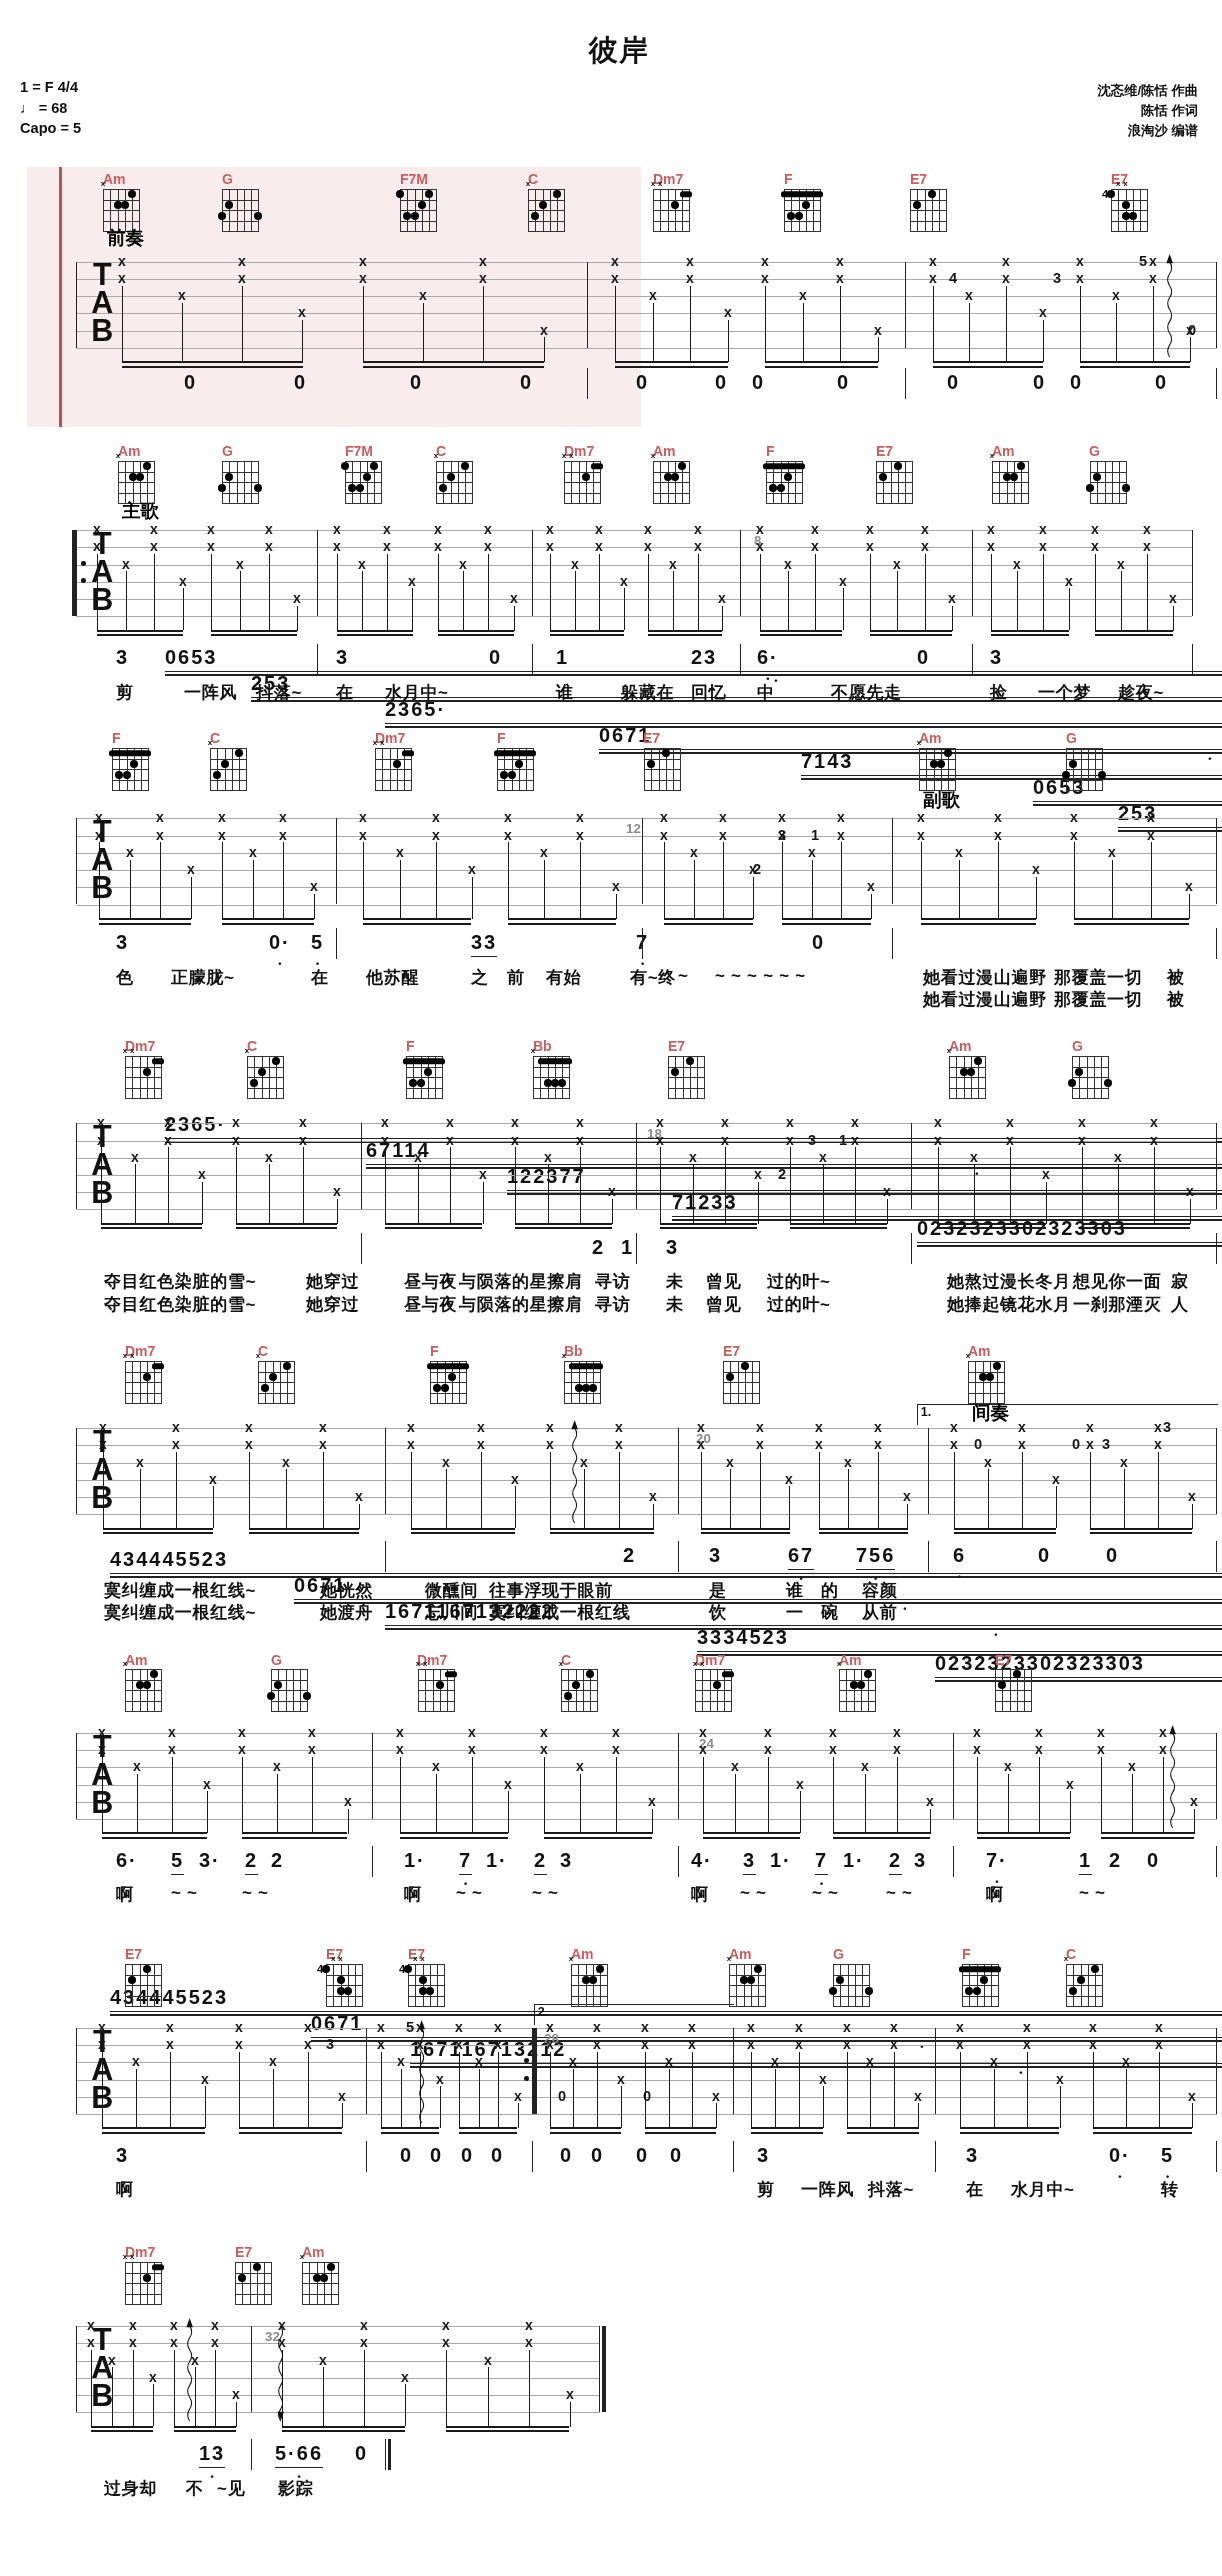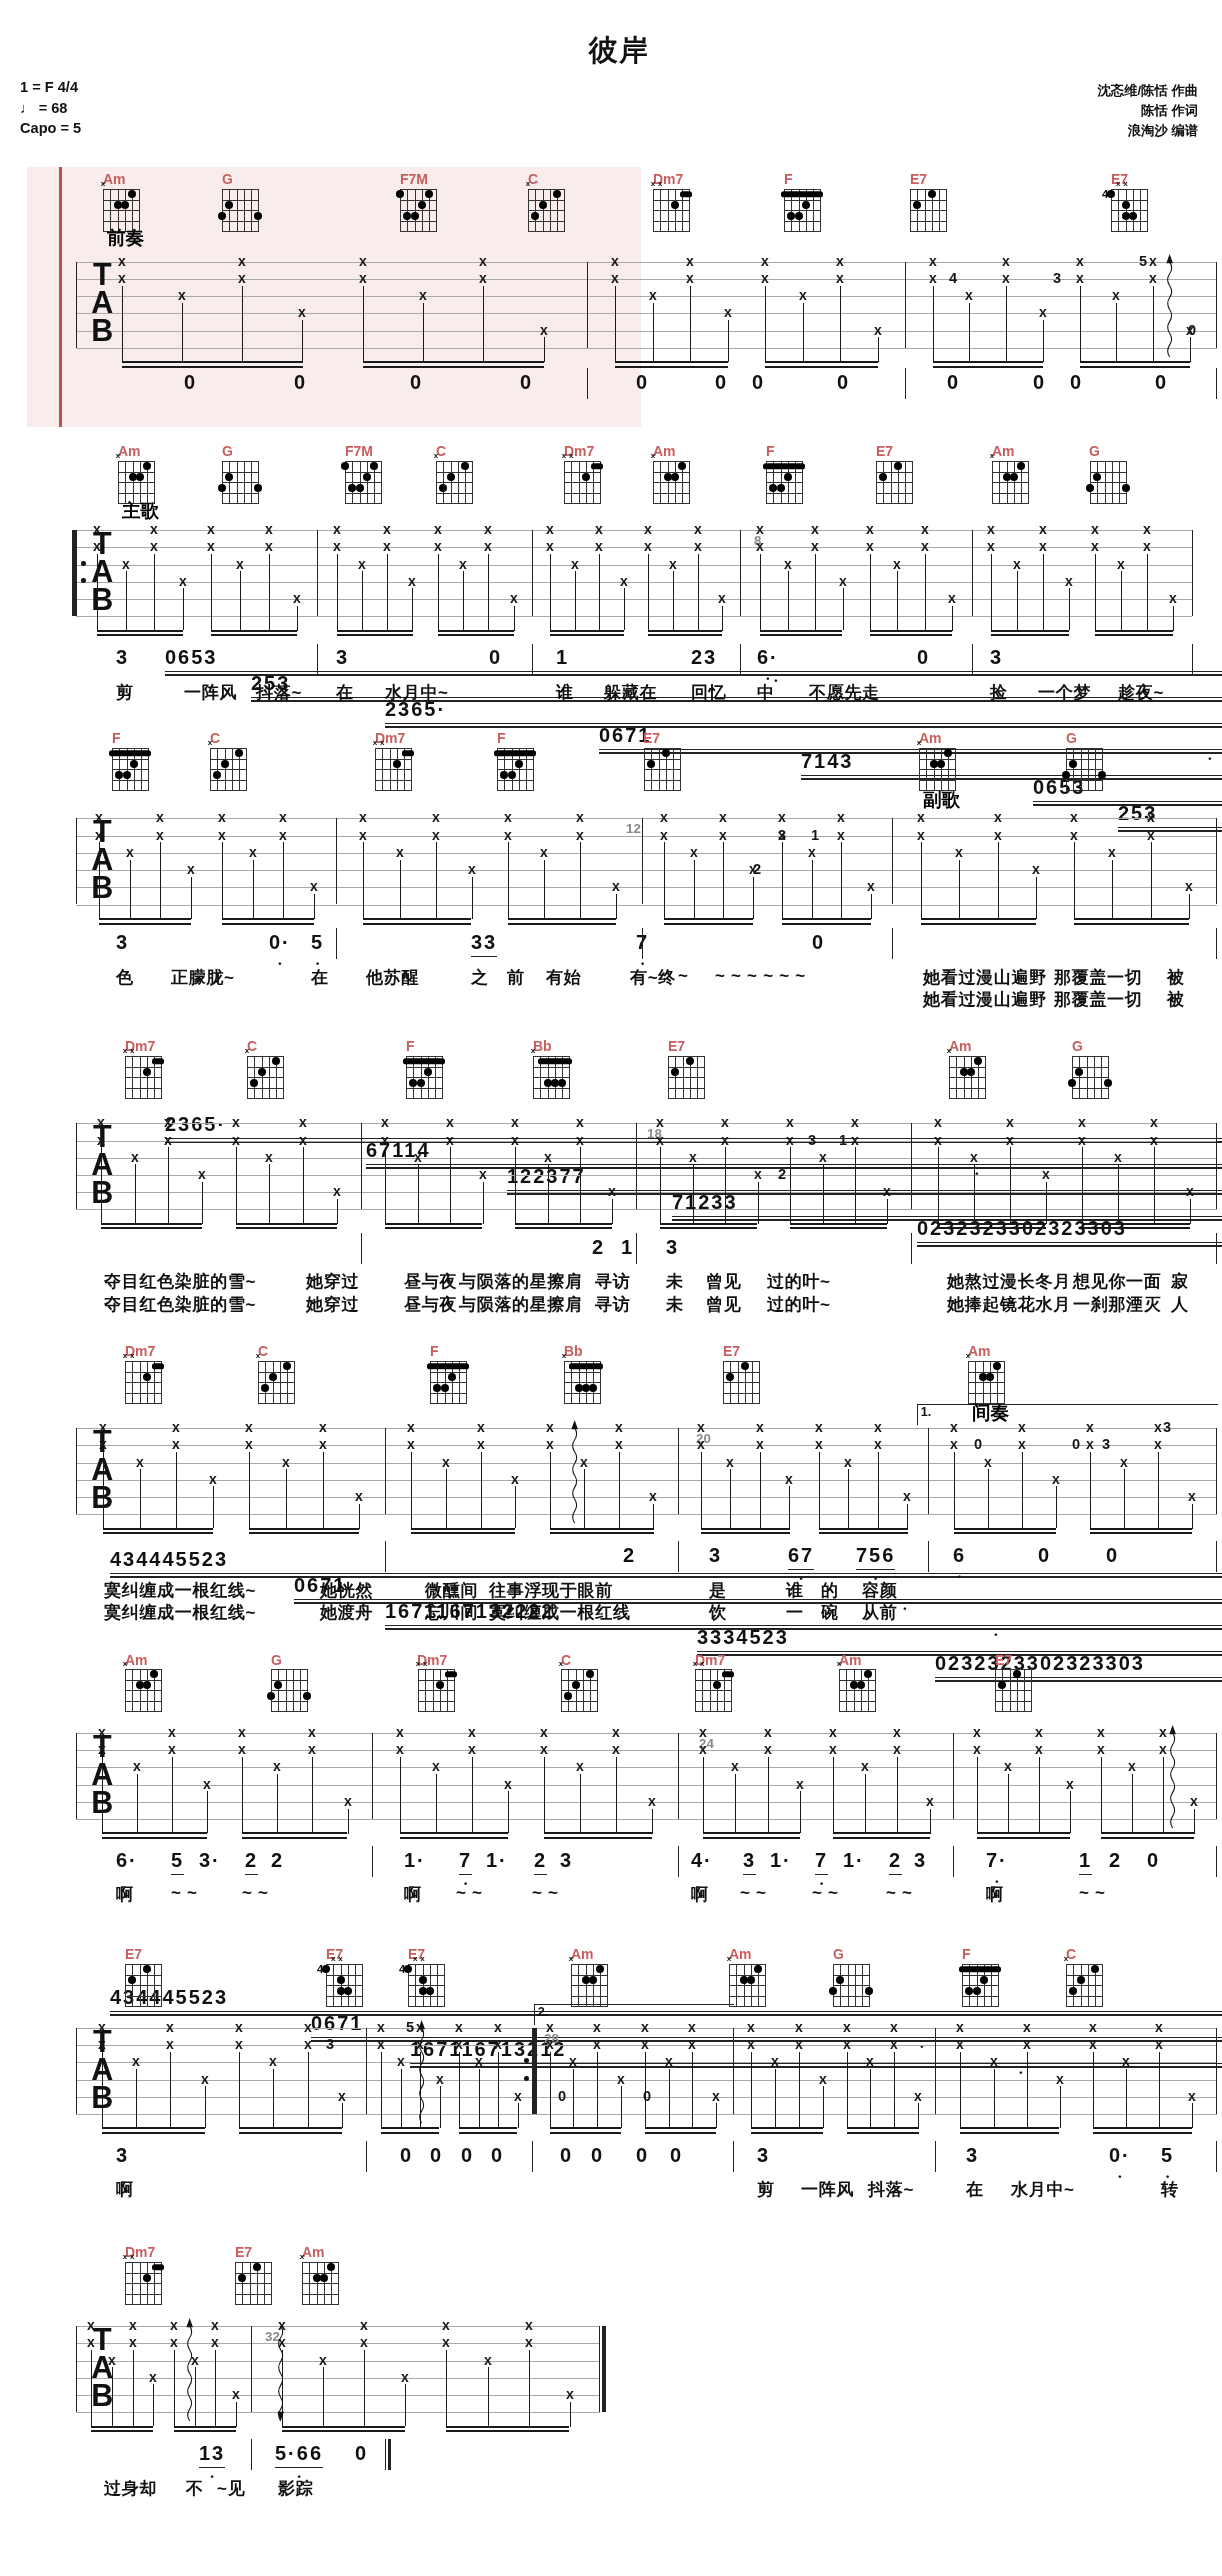--- a/index.html
+++ b/index.html
@@ -645,24 +645,24 @@
       <div class="mel-bar" style="left: 532px; top: 644px;"></div>
       <div class="mel-bar" style="left: 740px; top: 644px;"></div>
       <div class="mel-bar" style="left: 972px; top: 644px;"></div>
       <div class="mel-bar" style="left: 1192px; top: 644px;"></div>
       <div class="lyr" style="left: 116px; top: 681px;">剪</div>
       <div class="lyr" style="left: 184px; top: 681px;">一阵风</div>
       <div class="lyr" style="left: 256px; top: 681px;">抖落~</div>
       <div class="lyr" style="left: 336px; top: 681px;">在</div>
       <div class="lyr" style="left: 385px; top: 681px;">水月中~</div>
       <div class="lyr" style="left: 556px; top: 681px;">谁</div>
-      <div class="lyr" style="left: 604px; top: 681px;">躲藏在</div>
+      <div class="lyr" style="left: 621px; top: 681px;">躲藏在</div>
       <div class="lyr" style="left: 691px; top: 681px;">回忆</div>
       <div class="lyr" style="left: 757px; top: 681px;">中</div>
-      <div class="lyr" style="left: 809px; top: 681px;">不愿先走</div>
+      <div class="lyr" style="left: 831px; top: 681px;">不愿先走</div>
       <div class="lyr" style="left: 990px; top: 681px;">捡</div>
       <div class="lyr" style="left: 1038px; top: 681px;">一个梦</div>
       <div class="lyr" style="left: 1118px; top: 681px;">趁夜~</div>
       <div class="staff-line" style="left: 76px; top: 818px; width: 1141px; background: rgb(169, 169, 169);"></div>
       <div class="staff-line" style="left: 76px; top: 836px; width: 1141px; background: rgb(169, 169, 169);"></div>
       <div class="staff-line" style="left: 76px; top: 853px; width: 1141px; background: rgb(169, 169, 169);"></div>
       <div class="staff-line" style="left: 76px; top: 870px; width: 1141px; background: rgb(169, 169, 169);"></div>
       <div class="staff-line" style="left: 76px; top: 887px; width: 1141px; background: rgb(169, 169, 169);"></div>
       <div class="staff-line" style="left: 76px; top: 905px; width: 1141px; background: rgb(169, 169, 169);"></div>
       <div class="tab-clef" style="left: 87px; top: 817px; width: 30.5px; white-space: pre;">T

